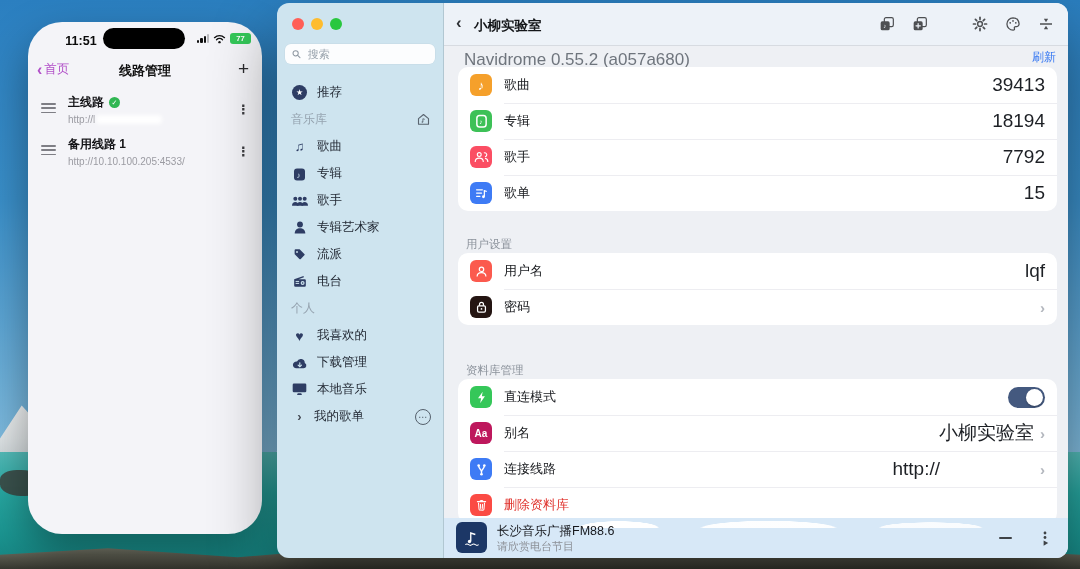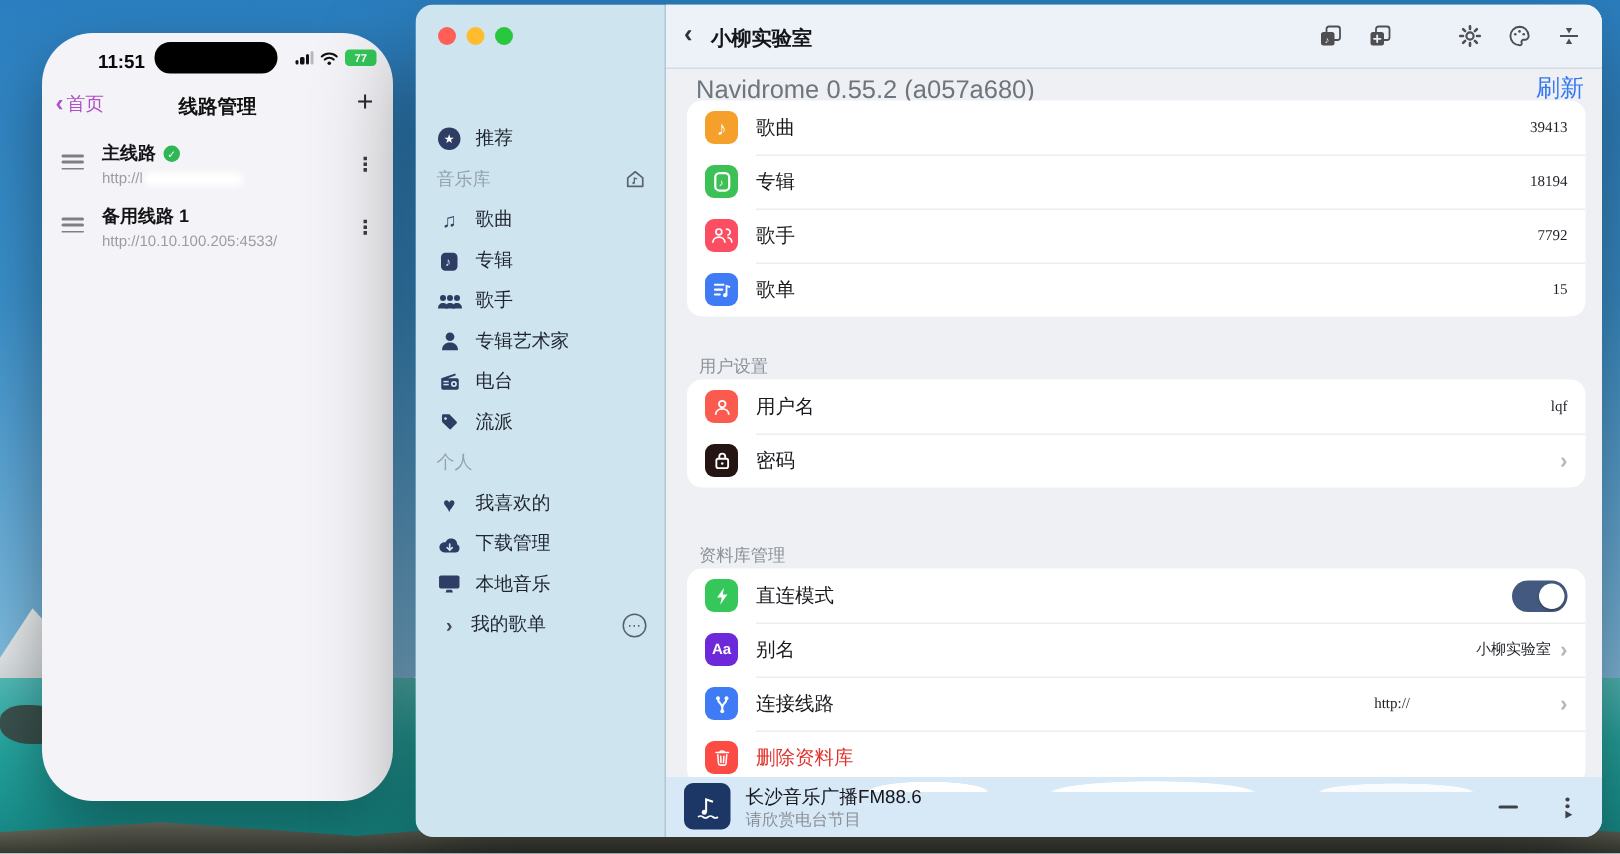--- a/index.html
+++ b/index.html
@@ -76,28 +76,28 @@
   .chev-sm{color:#454b55;font-size:13px;font-weight:700;width:17px;text-align:center;}
 
   .content{flex:1;background:#eef0f4;position:relative;}
   .chead{position:absolute;left:0;right:0;top:0;height:42px;background:#edf2f8;border-bottom:1px solid #d7dbe1;}
   .cback{position:absolute;left:12px;top:11px;font-size:17px;font-weight:700;color:#2f3236;line-height:1.1;}
   .ctitle{position:absolute;left:30px;top:14px;font-size:13.5px;font-weight:700;color:#141619;}
   .cicons{position:absolute;right:14px;top:0;height:42px;display:flex;align-items:center;gap:17px;}
   .cicons .gap{width:10px;}
   .vbar{position:absolute;left:0;right:0;top:43px;height:21px;}
   .vtext{position:absolute;left:20px;top:4px;font-size:17px;color:#6f757d;}
-  .vrefresh{position:absolute;right:12px;top:3px;font-size:16px;}
+  .vrefresh{position:absolute;right:12px;top:3px;font-size:12px;}
 
   .card{position:absolute;left:14px;right:11px;background:#fff;border-radius:10px;overflow:hidden;}
   .crow{height:36px;display:flex;align-items:center;padding:0 12px;position:relative;}
   .crow + .crow::before{content:"";position:absolute;left:46px;right:0;top:0;height:1px;background:#ededf1;}
   .cic{width:22px;height:22px;border-radius:6px;flex:none;display:flex;align-items:center;justify-content:center;color:#fff;}
   .clabel{margin-left:12px;font-size:13px;color:#17191d;flex:1;}
-  .cvalue{font-size:10px;color:#1d2025;font-family:Liberation Serif, serif;}
+  .cvalue{font-size:19px;color:#1d2025;}
   .cchev{color:#b3b7be;font-size:15px;font-weight:700;margin-left:6px;line-height:1;}
   .seclabel{position:absolute;left:22px;font-size:11.5px;color:#8b929b;}
   .toggle{width:37px;height:21px;border-radius:11px;position:relative;flex:none;}
   .toggle i{position:absolute;right:2px;top:2px;width:17px;height:17px;border-radius:50%;background:#fff;
     box-shadow:0 1px 2px rgba(0,0,0,.3);}
   .pbar{position:absolute;left:0;right:0;bottom:0;height:40px;background:#d7e8f7;}
   .pbar .clouds{position:absolute;left:0;right:0;top:-6px;height:16px;
     background:
       radial-gradient(ellipse 70px 12px at 28% 100%, #fff 55%, transparent 58%),
       radial-gradient(ellipse 120px 14px at 52% 105%, rgba(255,255,255,.95) 55%, transparent 58%),
@@ -182,20 +182,27 @@
 </div>
 
 <div class="win">
 
   <div class="sidebar">
     <div class="lights">
       <i style="background:#ff5f57"></i>
       <i style="background:#febc2e"></i>
       <i style="background:#29c73f"></i>
     </div>
+    <div class="search">
+      <svg width="10" height="10" viewBox="0 0 12 12">
+        <circle cx="5" cy="5" r="3.6" fill="none" stroke="#8d97a1" stroke-width="1.4"></circle>
+        <line x1="7.8" y1="7.8" x2="11" y2="11" stroke="#8d97a1" stroke-width="1.4" stroke-linecap="round"></line>
+      </svg>
+      <input placeholder="搜索" style="">
+    </div>
 
     <div class="snav">
       <div class="sitem">
         <span class="sicon">
             <span class="badge-star">★</span>
           </span>
         <span class="slabel">推荐</span>
       </div>
 
       <div class="shead">
@@ -240,38 +247,38 @@
         <span class="sicon">
           <svg width="12" height="13" viewBox="0 0 14 15">
               <circle cx="7" cy="4" r="3.4" fill="#2e3d64"></circle>
               <path d="M.8 14.5 c0-4 2.8-6 6.2-6 s6.2 2 6.2 6 z" fill="#2e3d64"></path>
             </svg>
         </span>
         <span class="slabel">专辑艺术家</span>
       </div>
       <div class="sitem">
         <span class="sicon">
+          <svg width="13" height="13" viewBox="0 0 24 24">
+              <path d="M3 4 a1.8 1.8 0 0 1 1.8 -1.8 h6.6 c.5 0 1 .2 1.3 .6 l8.2 8.2 a1.8 1.8 0 0 1 0 2.6 l-6.5 6.5 a1.8 1.8 0 0 1 -2.6 0 l-8.2 -8.2 a1.8 1.8 0 0 1 -.6 -1.3 Z" fill="#2e3d64"></path>
+              <circle cx="7.4" cy="7.4" r="1.7" fill="#cee4ef"></circle>
+            </svg>
+        </span>
+        <span class="slabel">流派</span>
+      </div>
+      <div class="sitem">
+        <span class="sicon">
           <svg width="14" height="13" viewBox="0 0 24 22">
               <path d="M2 7 L18 1.5 l.7 2 L9.5 7 H20 a2 2 0 0 1 2 2 v9 a2 2 0 0 1 -2 2 H4 a2 2 0 0 1 -2 -2 Z" fill="#2e3d64"></path>
               <circle cx="16.5" cy="13.5" r="3.4" fill="#cee4ef"></circle>
               <circle cx="16.5" cy="13.5" r="1.4" fill="#2e3d64"></circle>
               <rect x="4.5" y="10" width="6" height="1.7" fill="#cee4ef"></rect>
               <rect x="4.5" y="13.4" width="6" height="1.7" fill="#cee4ef"></rect>
             </svg>
         </span>
         <span class="slabel">电台</span>
-      </div>
-      <div class="sitem">
-        <span class="sicon">
-          <svg width="13" height="13" viewBox="0 0 24 24">
-              <path d="M3 4 a1.8 1.8 0 0 1 1.8 -1.8 h6.6 c.5 0 1 .2 1.3 .6 l8.2 8.2 a1.8 1.8 0 0 1 0 2.6 l-6.5 6.5 a1.8 1.8 0 0 1 -2.6 0 l-8.2 -8.2 a1.8 1.8 0 0 1 -.6 -1.3 Z" fill="#2e3d64"></path>
-              <circle cx="7.4" cy="7.4" r="1.7" fill="#cee4ef"></circle>
-            </svg>
-        </span>
-        <span class="slabel">流派</span>
       </div>
 
       <div class="shead">
         <span>个人</span>
       </div>
 
       <div class="sitem">
         <span class="sicon glyph" style="font-size:14px">♥</span>
         <span class="slabel">我喜欢的</span>
       </div>
@@ -434,21 +441,21 @@
           <svg width="11" height="13" viewBox="0 0 14 17">
               <polygon points="8.5,1 2.5,9.5 6.5,9.5 5.2,16 11.5,7 7.5,7" fill="#fff"></polygon>
             </svg>
         </span>
         <span class="clabel">直连模式</span>
         <span class="toggle" style="background: rgb(68, 89, 127);">
             <i></i>
           </span>
       </div>
       <div class="crow">
-        <span class="cic" style="font-size: 10px; font-weight: 700; background: #6d28d9;">Aa</span>
+        <span class="cic" style="font-size: 10px; font-weight: 700; background: #be185d;">Aa</span>
         <span class="clabel">别名</span>
         <span class="cvalue">小柳实验室</span>
         <span class="cchev">›</span>
       </div>
       <div class="crow">
         <span class="cic" style="background: rgb(62, 123, 245);">
           <svg width="13" height="13" viewBox="0 0 16 16">
               <g stroke="#fff" stroke-width="1.7" fill="none" stroke-linecap="round">
                 <path d="M4.5 3.5 c0 4 3.5 3.5 3.5 7.5 M11.5 3.5 c0 4-3.5 3.5-3.5 7.5 V13.5"></path>
               </g>

